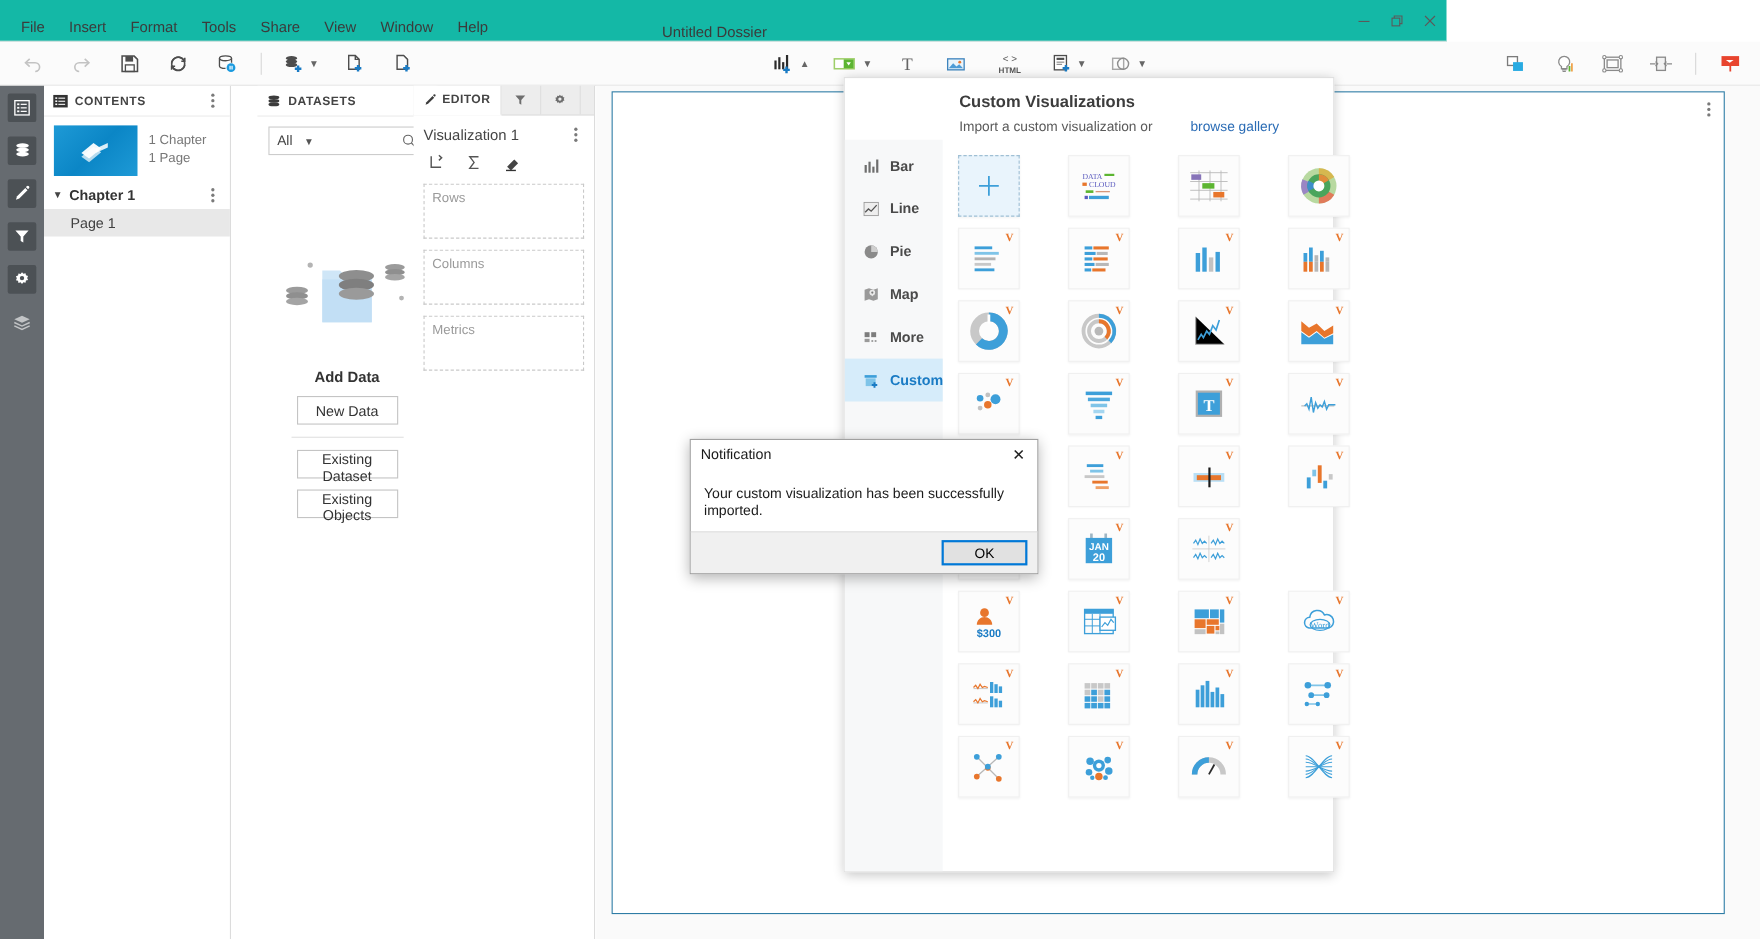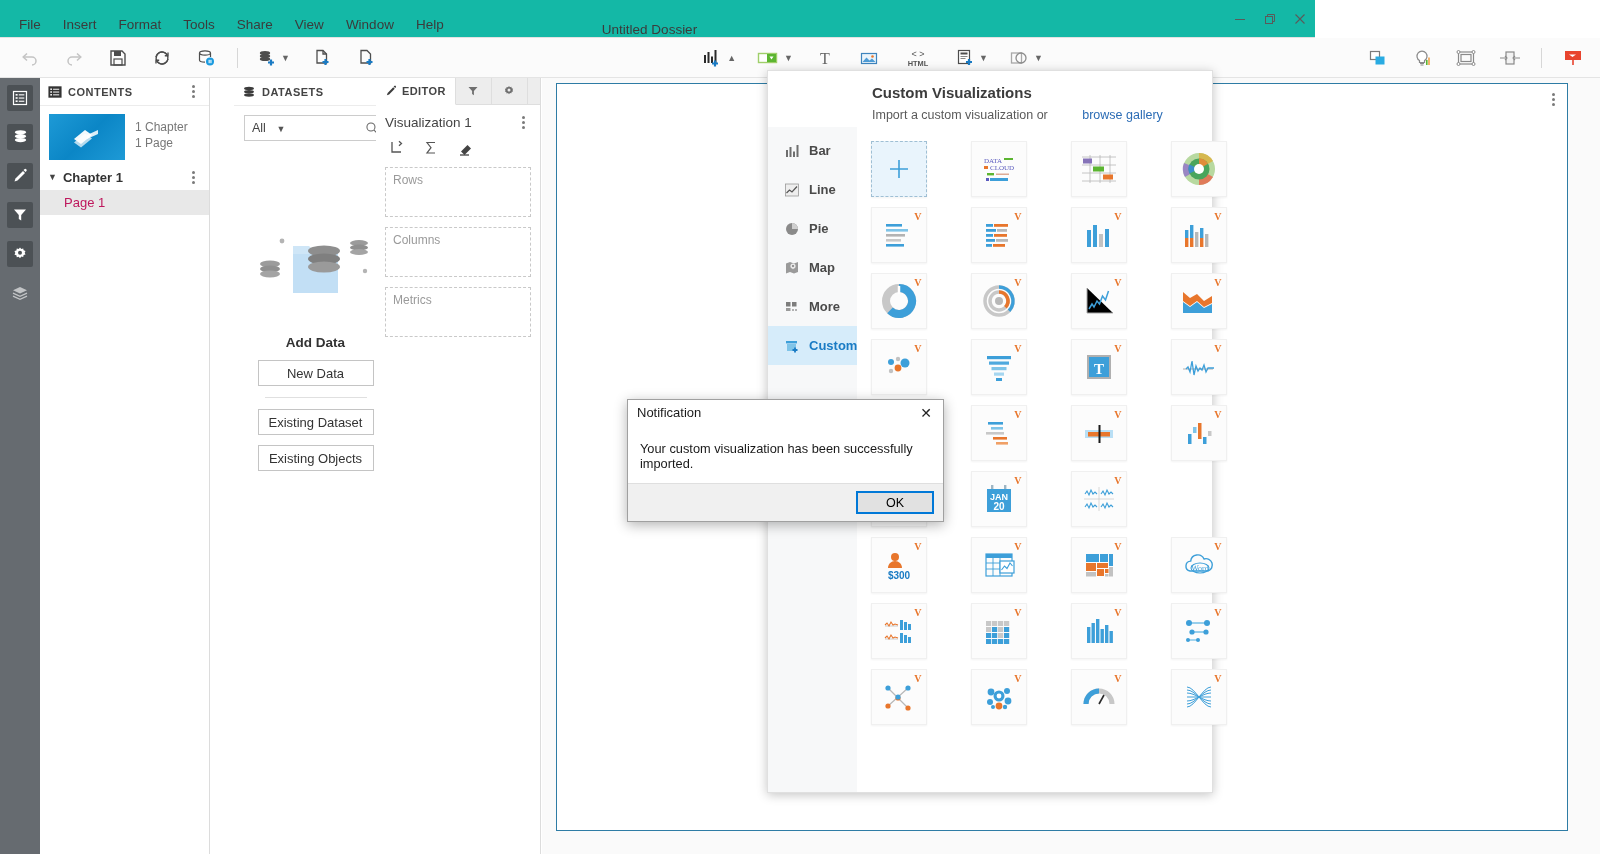--- a/index.html
+++ b/index.html
@@ -89,39 +89,39 @@
   }
   .dossier-meta { margin-left: 10px; font-size: 12px; color: #777; line-height: 16px; padding-top: 5px;}
   .chapter-row {
     display: flex; align-items: center; height: 26px; padding: 0 8px;
     font-weight: bold; font-size: 13px; color: #333;
   }
   .chapter-row .tri { font-size: 9px; color: #444; margin-right: 6px; }
   .chapter-row .lbl { flex: 1; }
   .page-row {
     height: 25px; display: flex; align-items: center; padding-left: 24px;
-    font-size: 13px; color: #be185d; background: #e8e8e8;
+    font-size: 13px; color: #404040; background: #e8e8e8;
   }
 
   
   .datasets {
     position: absolute; top: 78px; left: 211px; width: 164px; bottom: 0;
     background: #fff; border-right: 1px solid #dcdcdc; margin-left: 23px;
   }
   .search-box {
     margin: 9px 10px 0 10px; height: 26px; border: 1px solid #ccc;
     display: flex; align-items: center; padding: 0 7px; background: #fff;
   }
   .search-box .sel { font-size: 12.5px; color: #444; }
   .search-box .sel .cv { font-size: 9px; margin-left: 7px; color: #555; }
   .search-box .sp { flex: 1; }
   .empty-art { margin-top: 60px; height: 120px; position: relative; }
   .add-data-title { text-align: center; font-weight: bold; font-size: 13.5px; color: #333; margin-top: 14px; }
   .dbtn {
-    display: block; width: 116px; margin: 10px auto 0 auto; height: 26px;
+    display: block; width: 92px; margin: 10px auto 0 auto; height: 26px;
     border: 1px solid #c4c4c4; background: #fff; font-size: 13px; color: #333;
     font-family: "Liberation Sans", sans-serif;
   }
   .dsep { width: 102px; height: 1px; background: #e0e0e0; margin: 11px auto; }
 
   
   .editor {
     position: absolute; top: 78px; left: 376px; width: 165px; bottom: 0;
     background: #fff; border-right: 1px solid #dcdcdc;
   }

